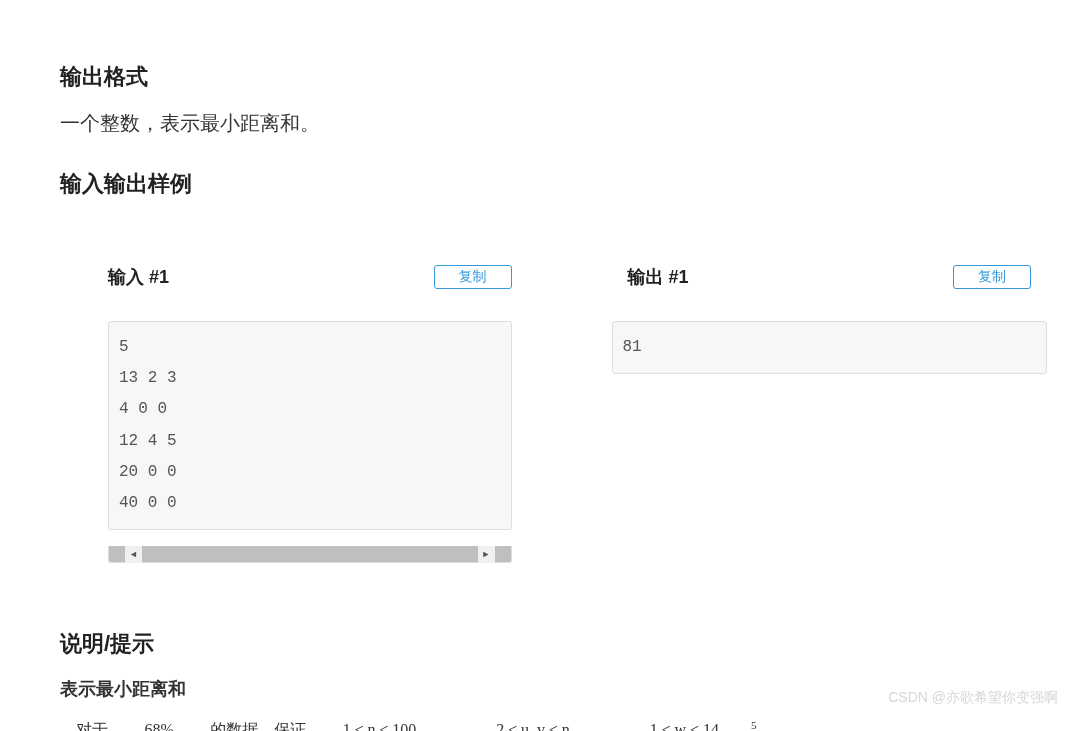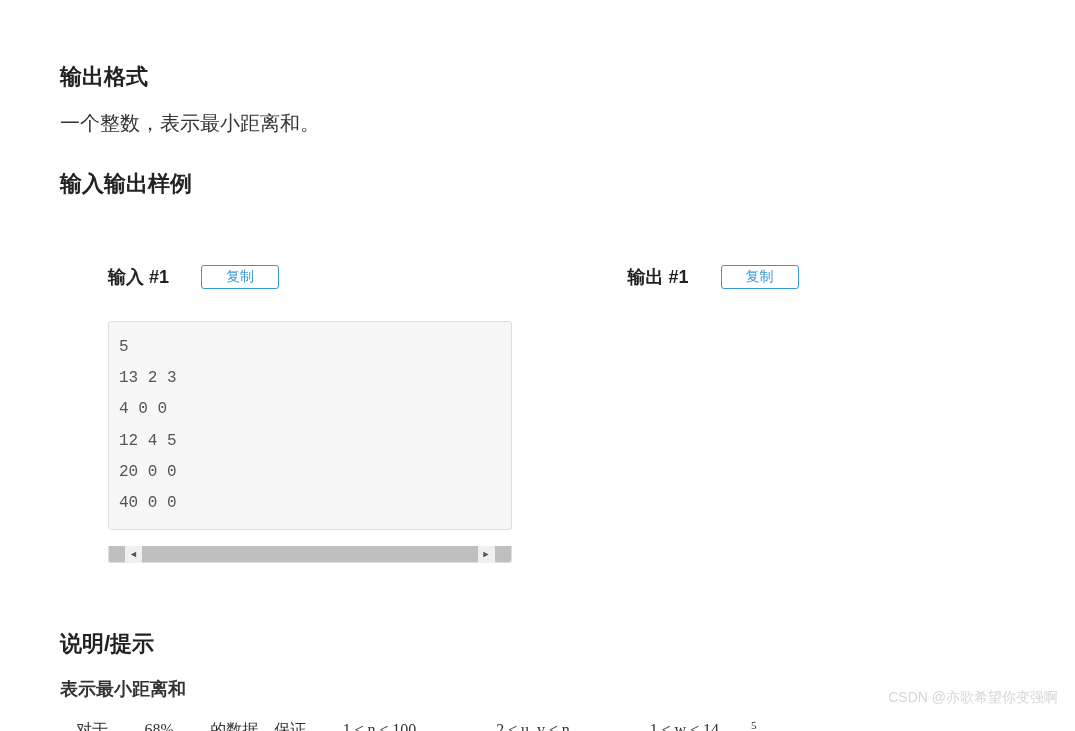--- a/index.html
+++ b/index.html
@@ -33,21 +33,21 @@
       display: flex;
       gap: 20px;
       margin-bottom: 34px;
       margin-top: 8px;
     }
     .sample-col {
       flex: 1;
     }
     .sample-header {
       display: flex;
-      justify-content: flex-start;
+      justify-content: space-between;
       align-items: center;
       margin-bottom: 12px;
     }
     .sample-label {
       font-size: 18px;
       font-weight: 600;
       color: #222;
     }
     .copy-btn {
       border: 1px solid #3498db;
@@ -147,20 +147,23 @@
         <div class="scroll-arrow">►</div>
       </div>
     </div>
   </div>
 
   <div class="sample-col">
     <div class="sample-header">
       <span class="sample-label">输出 #1</span>
       <button class="copy-btn">复制</button>
     </div>
+    <div class="code-block">
+        <pre>81</pre>
+      </div>
   </div>
 </div>
 
 <h2>说明/提示</h2>
 <h3 class="sub">表示最小距离和</h3>
 
 <p class="constraint">
   <span class="cjk">对于 </span><span>68%</span><span class="cjk"> 的数据，保证 </span><span>1 ≤ n ≤ 100</span><span class="cjk">，</span><span>2 ≤ u, v ≤ n</span><span class="cjk">，</span><span>1 ≤ w ≤ 14</span><sup>5</sup><span class="cjk">。</span>
 </p>
 

